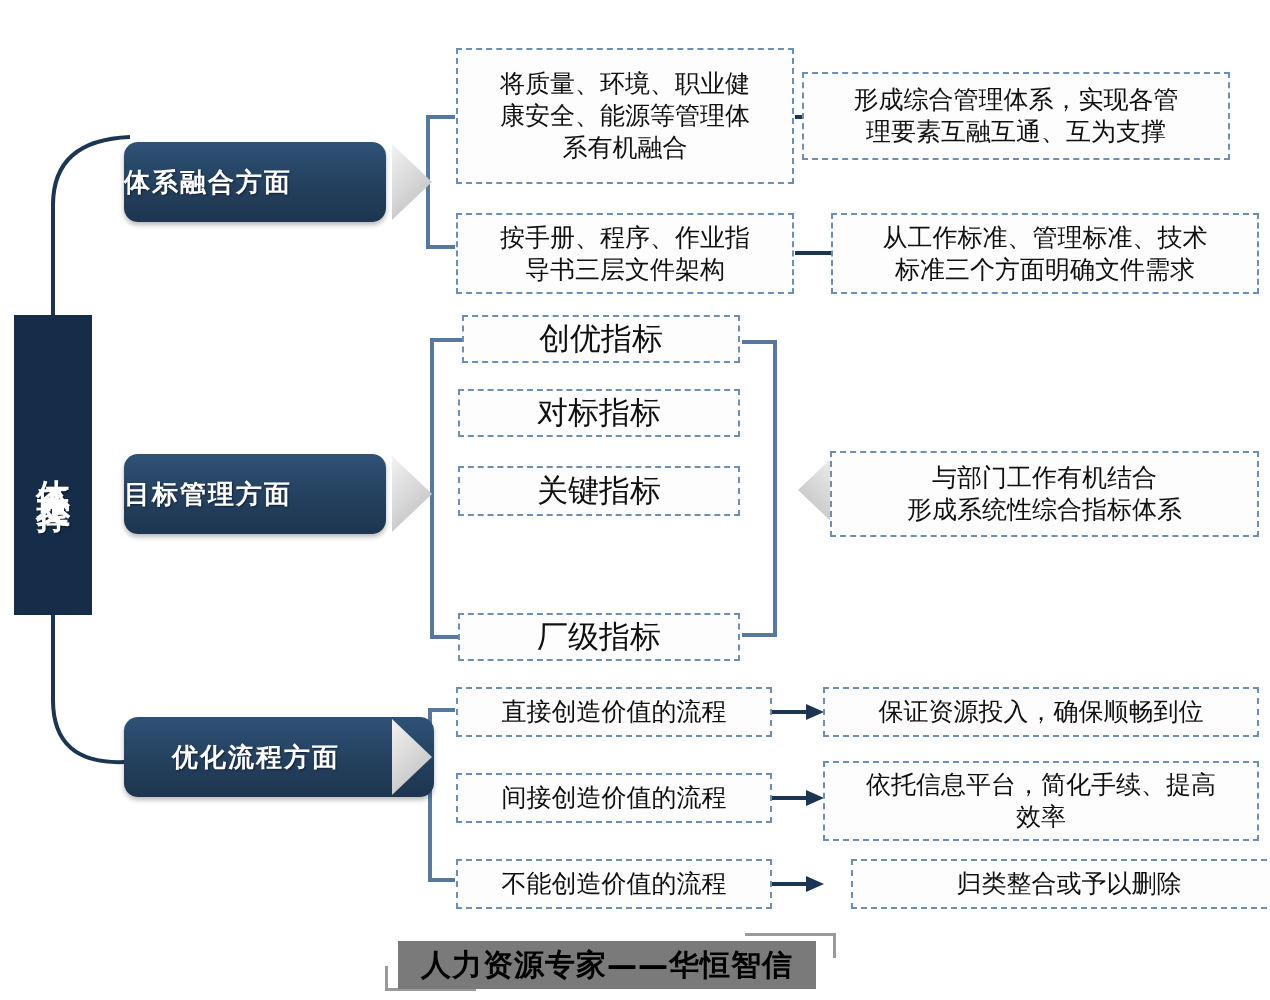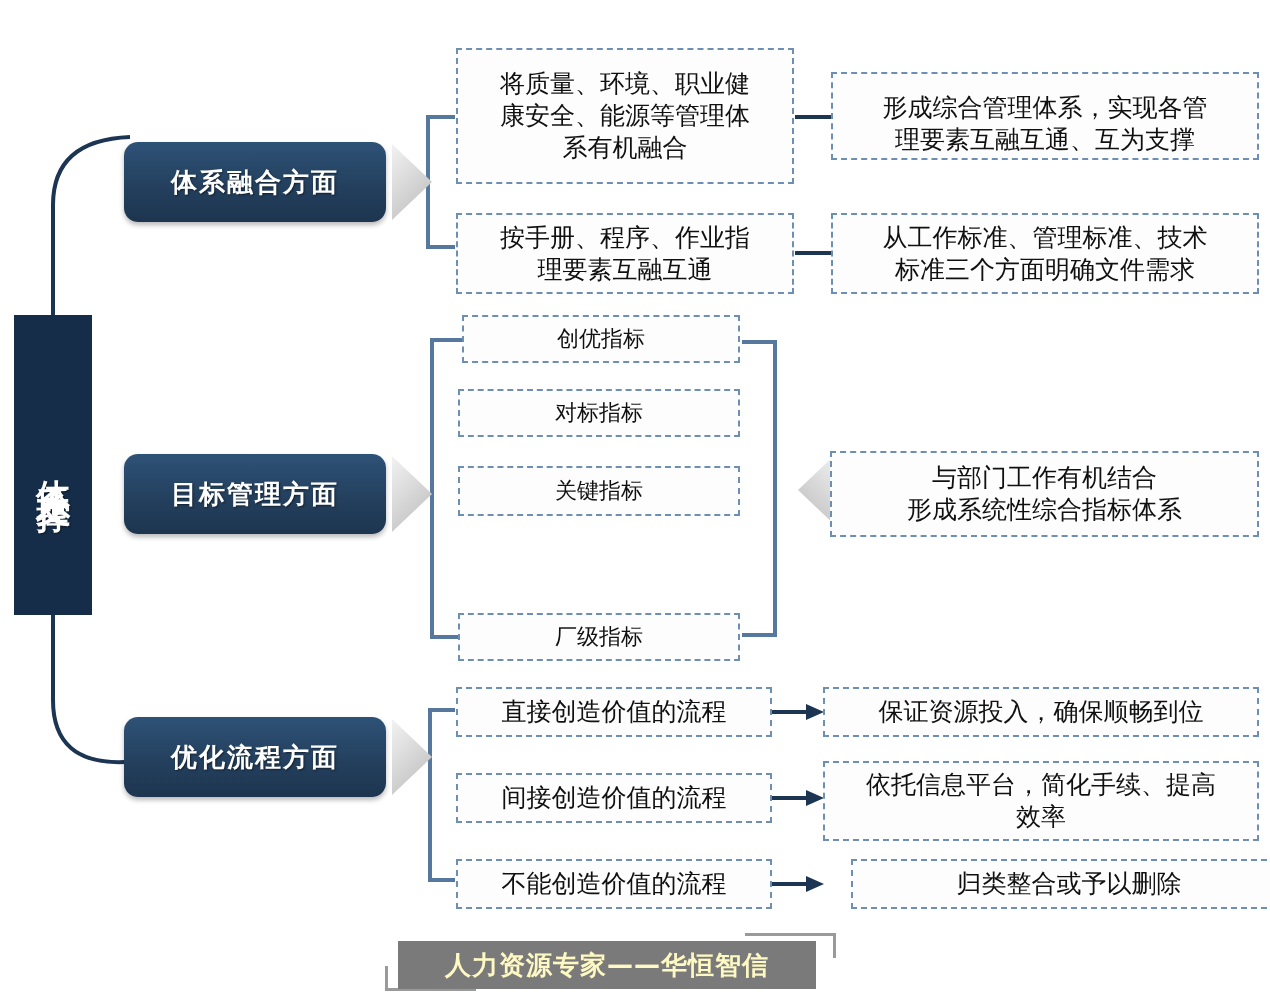--- a/index.html
+++ b/index.html
@@ -32,21 +32,21 @@
     line-height:1.05;
     text-shadow:1px 1px 2px rgba(0,0,0,.45);
   }
   
   .pill{
     position:absolute;
     width:262px;height:80px;
     border-radius:14px;
     background:linear-gradient(180deg,#2e5277 0%,#24405e 55%,#1d354f 100%);
     box-shadow:0 3px 5px rgba(0,0,0,.28);
-    display:flex;align-items:center;justify-content:center;
+    display:flex;align-items:center;justify-content:flex-start;
   }
   .pill span{
     color:#ffffff;
     font-size:26px;
     font-weight:bold;
     letter-spacing:2px;
     text-shadow:1px 1px 2px rgba(0,0,0,.5);
   }
   
   .chev{
@@ -73,32 +73,32 @@
     padding:2px 8px;
   }
   .dbox span{
     color:#101010;
     font-size:25px;
     line-height:1.28;
     text-align:center;
     display:block;
     white-space:pre-line;
   }
-  .dbox.small span{font-size:22px;}
+  .dbox.small span{font-size:31px;}
   
   .footer{
     position:absolute;
     left:398px;top:941px;
     width:418px;height:48px;
     background:#7a7a7a;
     display:flex;align-items:center;justify-content:center;
   }
   .footer span{
-    color:#fef9c3;
-    font-size:26px;
+    color:#000000;
+    font-size:30px;
     font-weight:bold;
     letter-spacing:1px;
   }
   .fbracket{position:absolute;border:3px solid #9a9a9a;}
   .fb-tr{left:745px;top:933px;width:88px;height:22px;border-left:none;border-bottom:none;}
   .fb-bl{left:385px;top:966px;width:88px;height:22px;border-right:none;border-top:none;}
   svg.lines{position:absolute;left:0;top:0;width:1270px;height:1000px;pointer-events:none;}
 </style>
 </head>
 <body>
@@ -138,28 +138,28 @@
   <div class="pill" style="left:124px;top:142px;">
     <span>体系融合方面</span>
   </div>
   <div class="chev right" style="left:392px;top:144px;"></div>
 
   <div class="dbox" style="left:456px;top:48px;width:338px;height:136px;">
     <span>将质量、环境、职业健
 康安全、能源等管理体
 系有机融合</span>
   </div>
-  <div class="dbox" style="left:831px;top:72px;width:428px;height:88px;align-items:flex-end;">
+  <div class="dbox" style="left:802px;top:72px;width:428px;height:88px;">
     <span>形成综合管理体系，实现各管
 理要素互融互通、互为支撑</span>
   </div>
 
   <div class="dbox" style="left:456px;top:213px;width:338px;height:81px;">
     <span>按手册、程序、作业指
-理要素互融互通</span>
+导书三层文件架构</span>
   </div>
   <div class="dbox" style="left:831px;top:213px;width:428px;height:81px;">
     <span>从工作标准、管理标准、技术
 标准三个方面明确文件需求</span>
   </div>
 
   <div class="pill" style="left:124px;top:454px;">
     <span>目标管理方面</span>
   </div>
   <div class="chev right" style="left:392px;top:456px;"></div>
@@ -176,21 +176,21 @@
   <div class="dbox small" style="left:458px;top:613px;width:282px;height:48px;">
     <span>厂级指标</span>
   </div>
 
   <div class="chev left" style="left:798px;top:452px;"></div>
   <div class="dbox" style="left:830px;top:451px;width:429px;height:86px;">
     <span>与部门工作有机结合
 形成系统性综合指标体系</span>
   </div>
 
-  <div class="pill" style="left:124px;top:717px;">
+  <div class="pill" style="left:124px;top:717px;padding-left:48px;">
     <span>优化流程方面</span>
   </div>
   <div class="chev right" style="left:392px;top:719px;"></div>
 
   <div class="dbox" style="left:456px;top:687px;width:316px;height:50px;font-family:Liberation Serif, serif;">
     <span>直接创造价值的流程</span>
   </div>
   <div class="dbox" style="left:823px;top:687px;width:436px;height:50px;">
     <span>保证资源投入，确保顺畅到位</span>
   </div>

